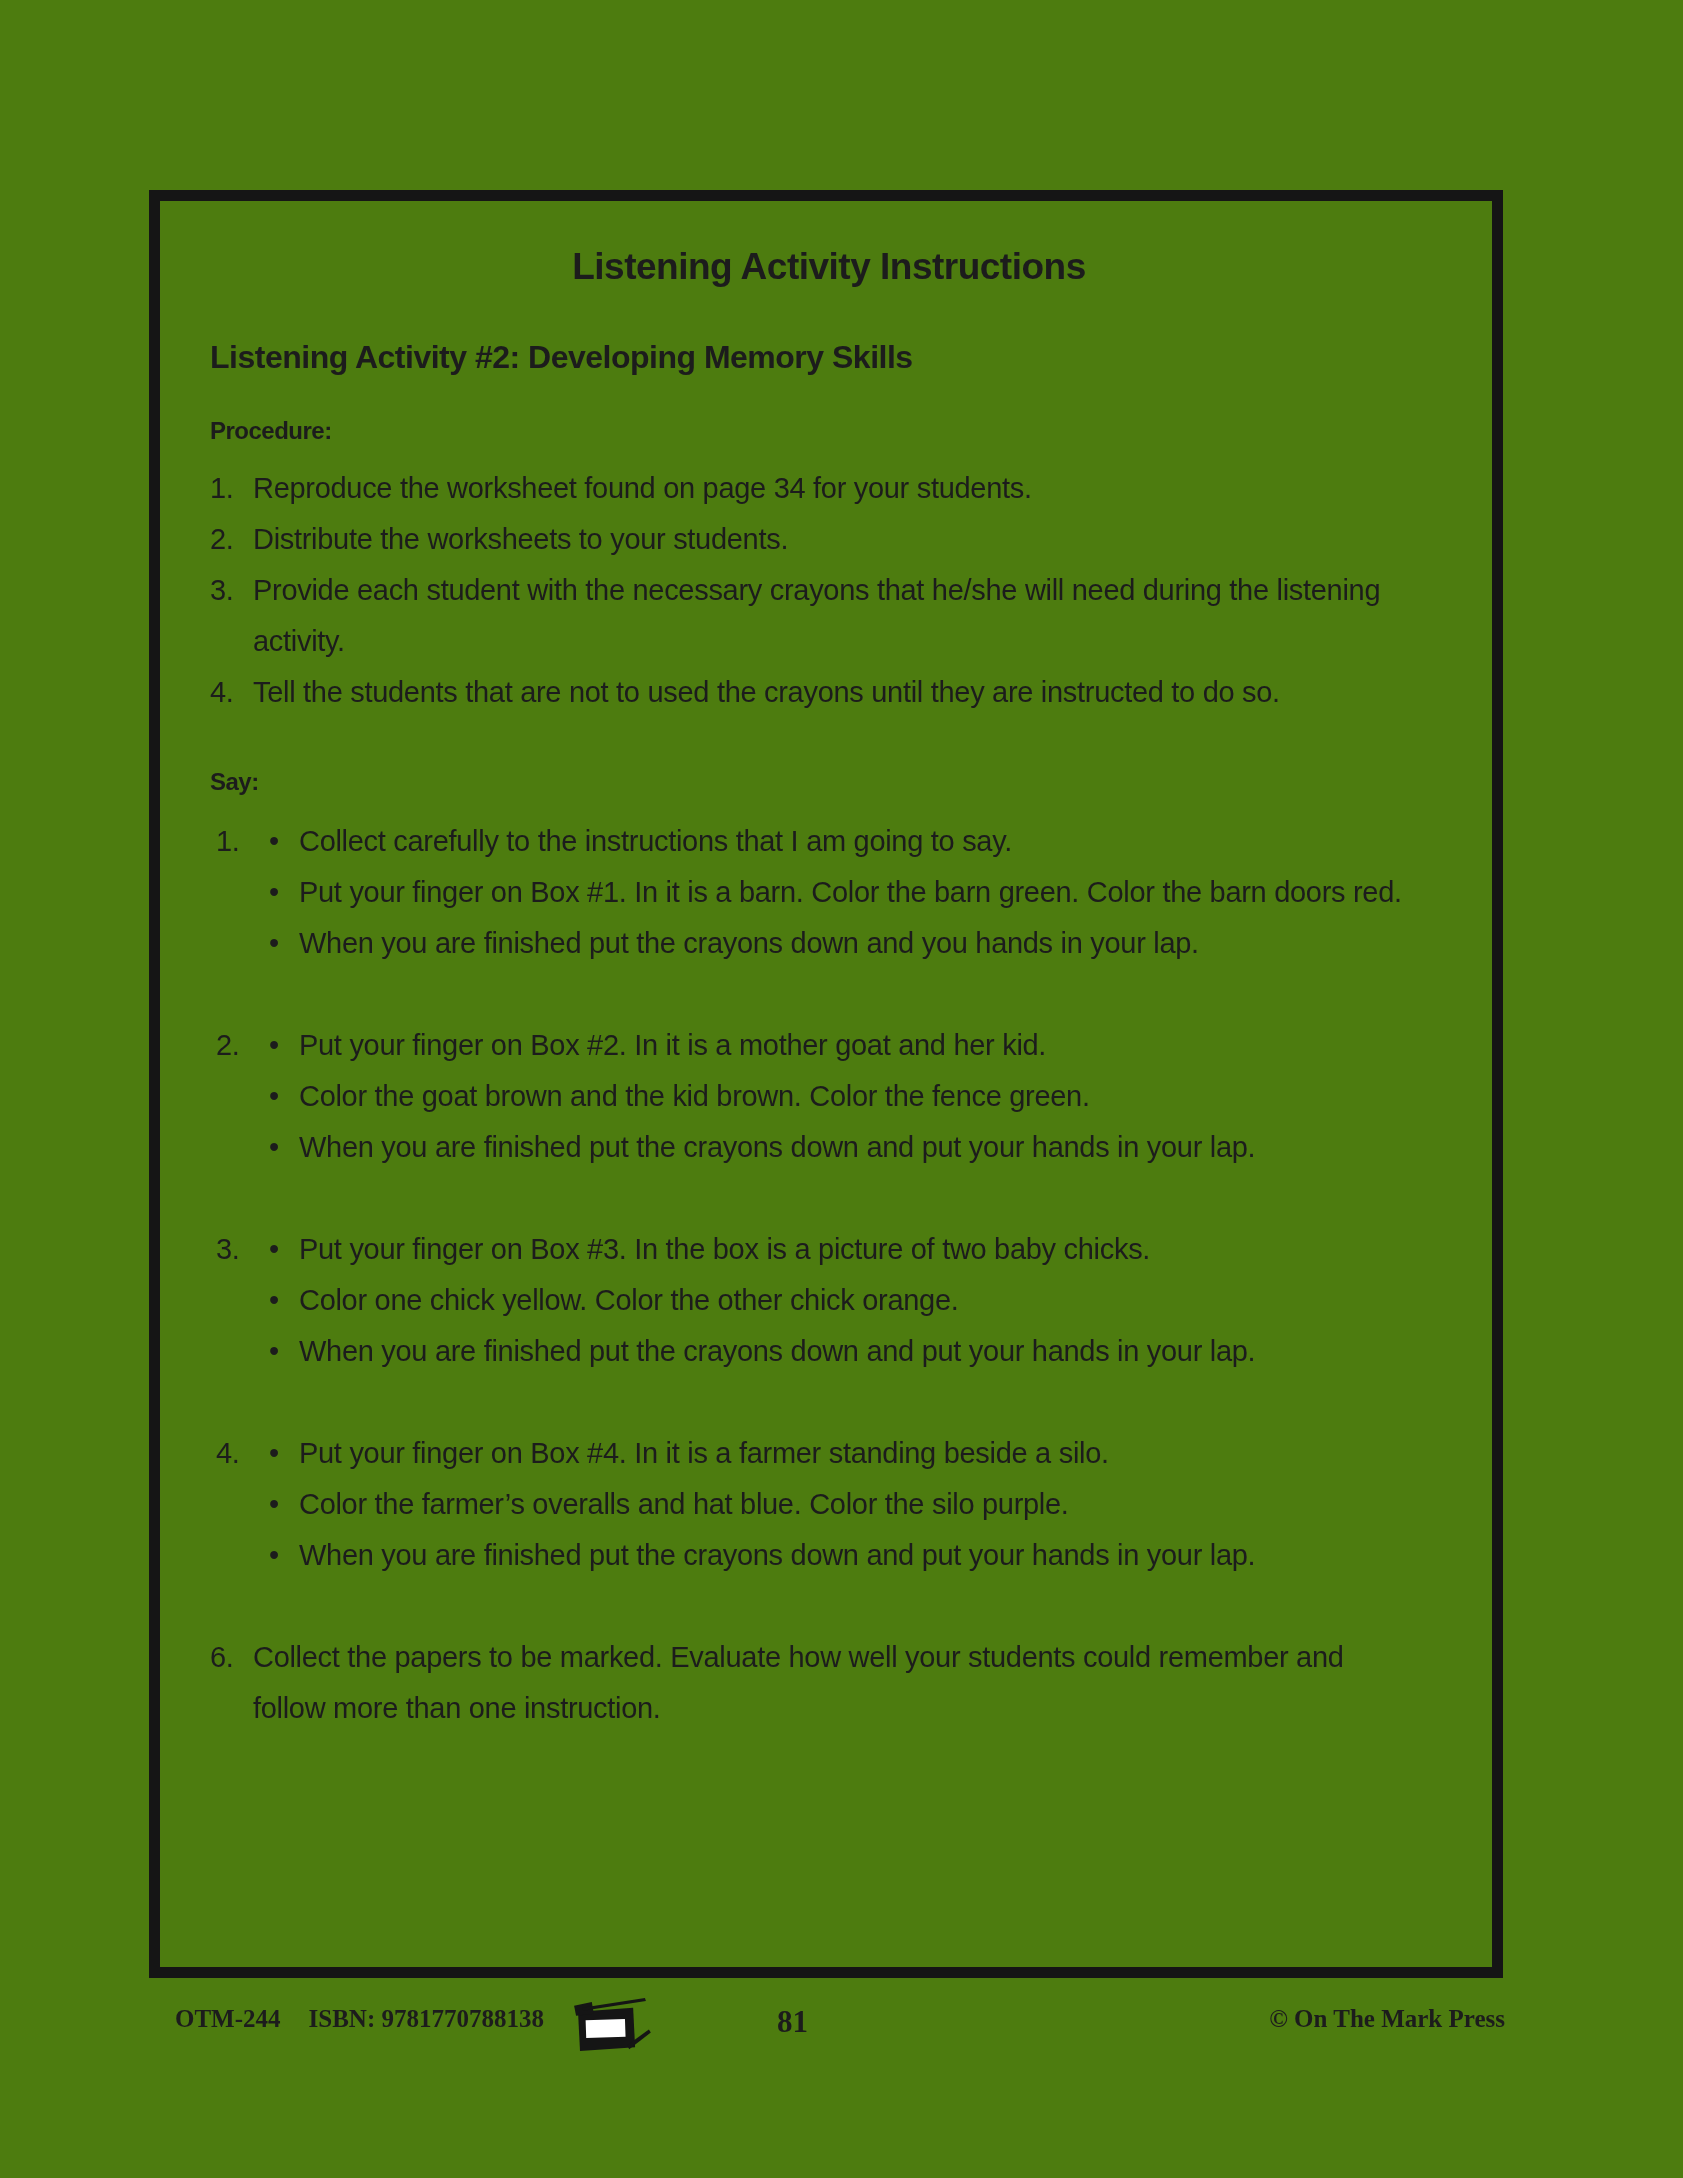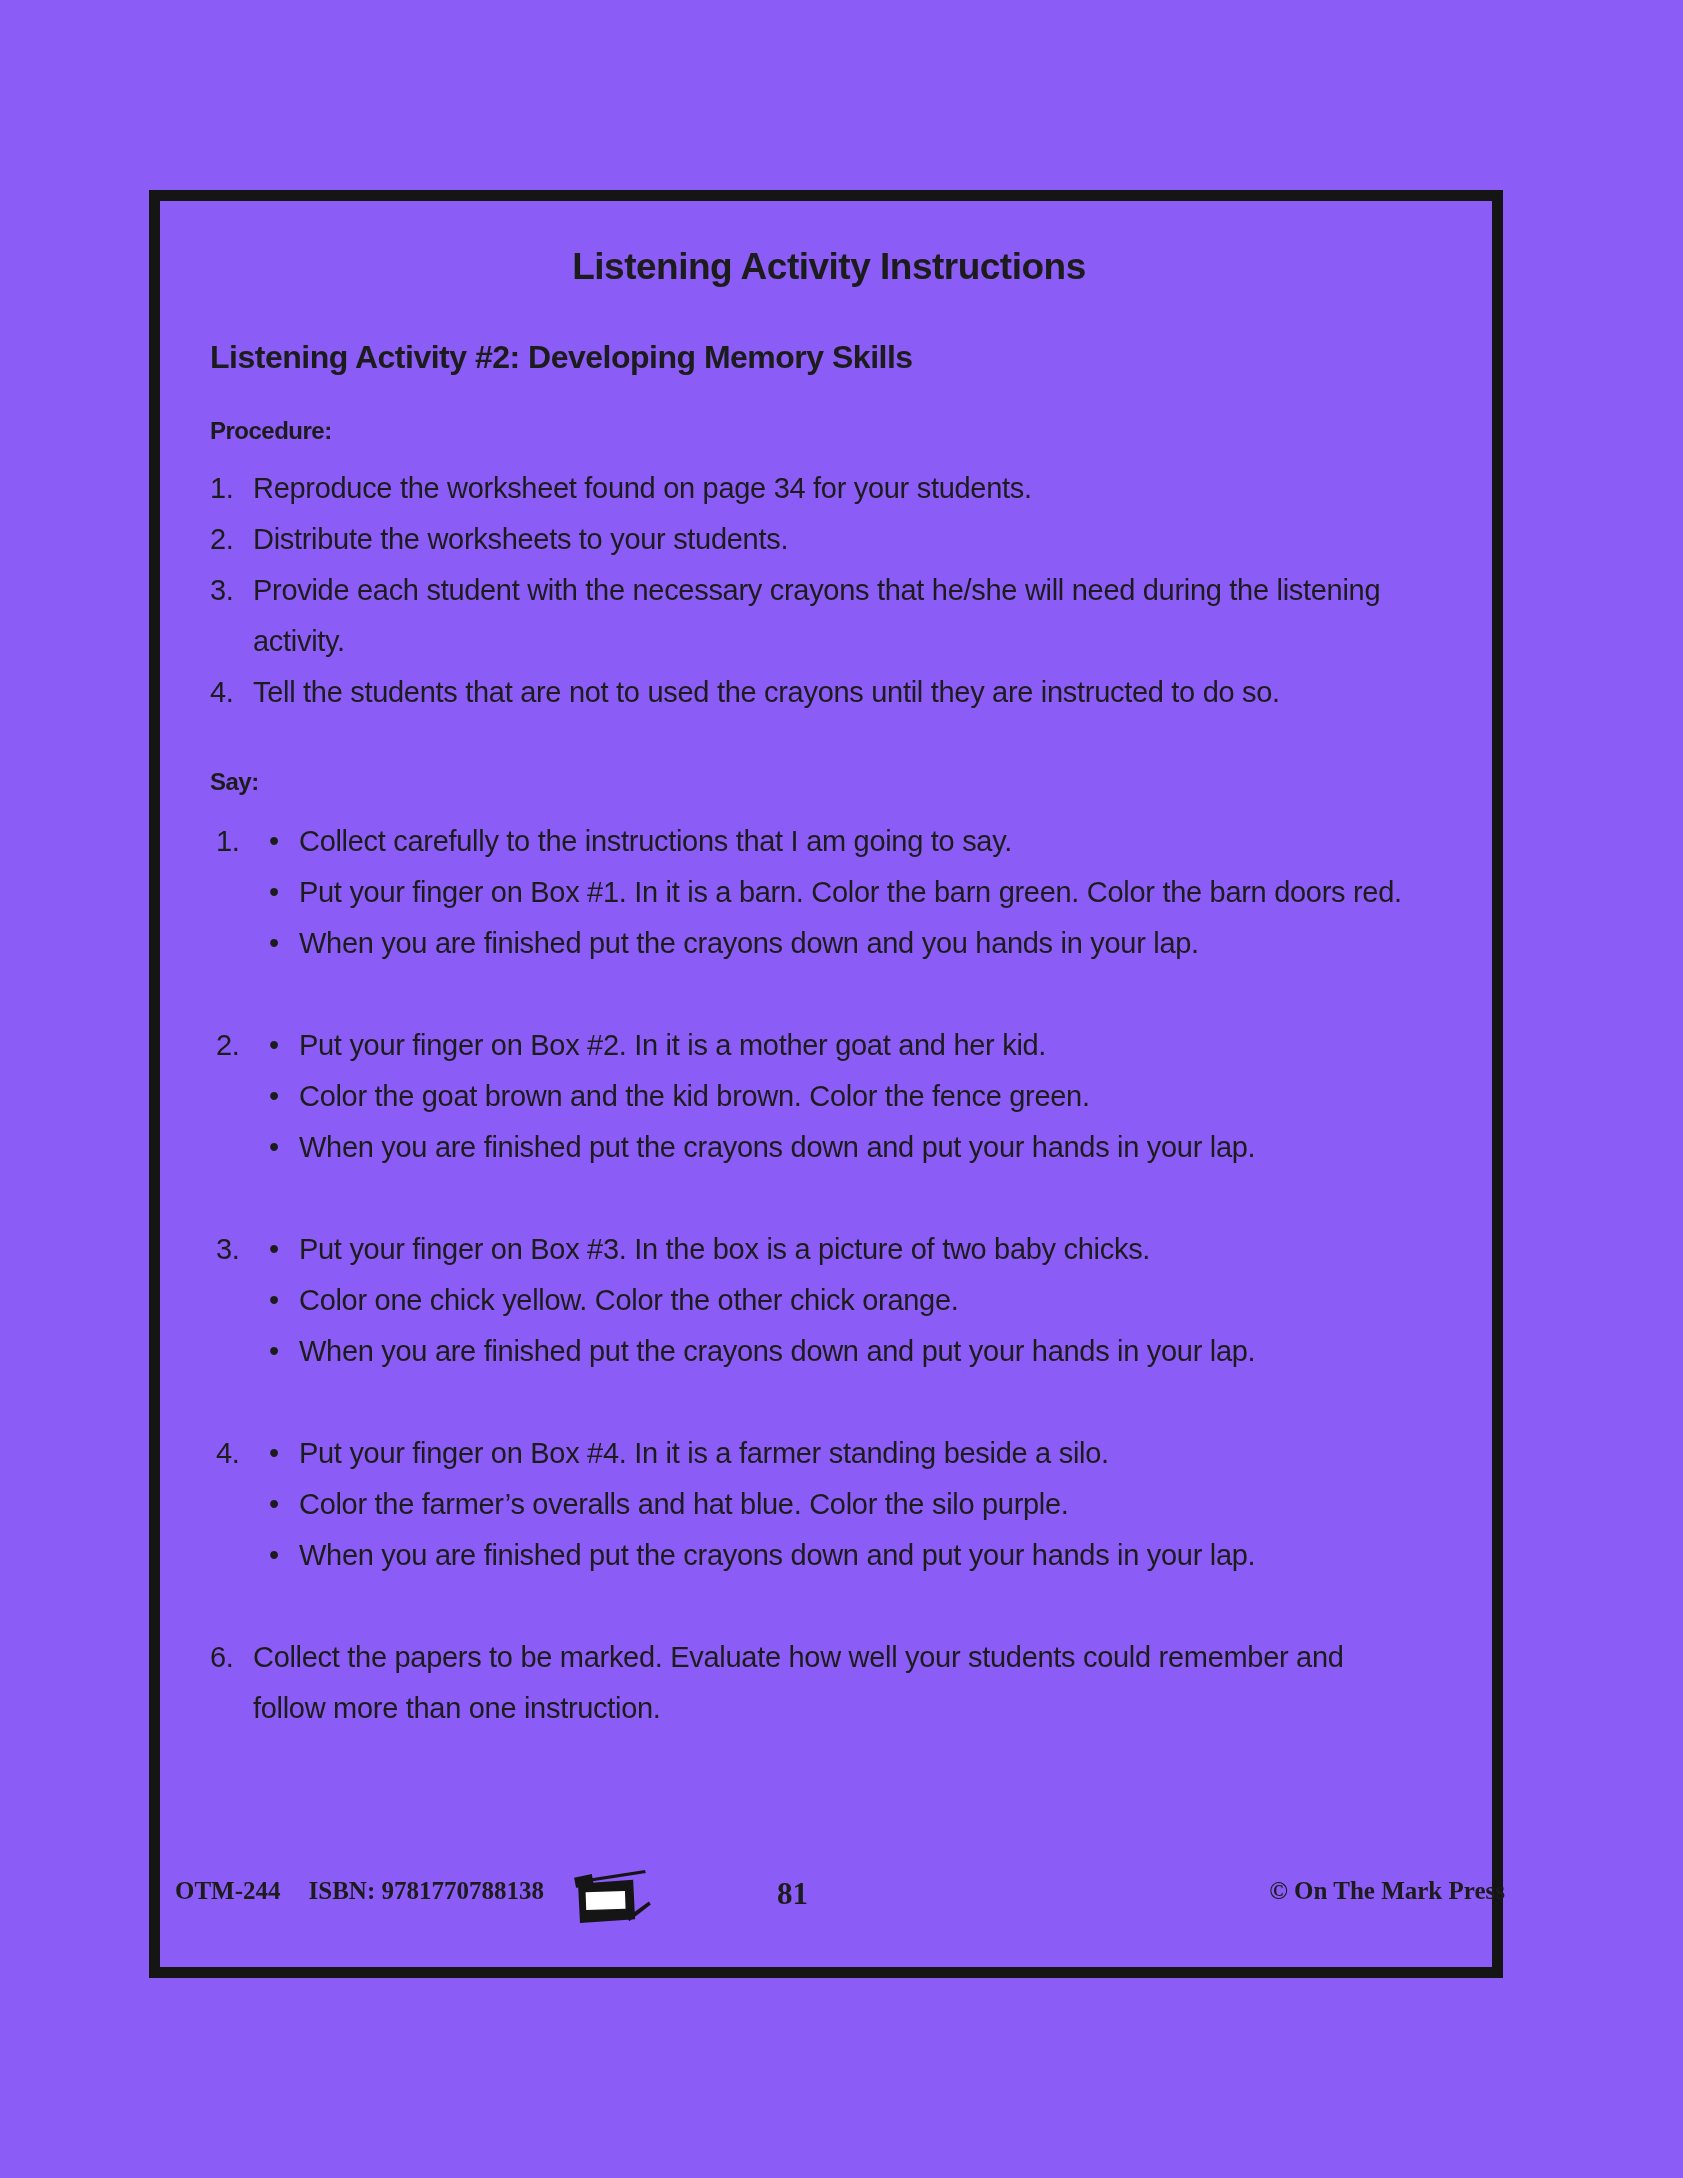--- a/index.html
+++ b/index.html
@@ -1,19 +1,19 @@
 <!DOCTYPE html>
 <html><head>
 <meta charset="utf-8">
 <style>
   html,body{margin:0;padding:0;background:#e8e8e8;}
   .page{
     position:relative;
     width:1683px;height:2178px;
-    background:#8b5cf6;
+    background:#4d7c0f;
     font-family:"Liberation Sans", sans-serif;
     color:#1c1c1c;
     overflow:hidden;
   }
   .doc-frame{
     position:absolute;
     left:149px;top:190px;
     width:1354px;height:1788px;
     border:11px solid #151515;
     box-sizing:border-box;
@@ -53,21 +53,21 @@
   .say-num{flex:none;width:59px;padding-left:6px;box-sizing:border-box;}
   .bullet-col{flex:1;}
   .bullet-row{display:flex;align-items:flex-start;}
   .bullet-glyph{flex:none;width:30px;font-size:29px;line-height:51px;}
   .bullet-text{flex:1;padding-right:6px;}
   .say-close{margin-top:51px;}
   .say-close .proc-num{width:43px;}
   .close-text{max-width:1153px;}
   .page-footer{
     position:absolute;
-    left:149px;top:1868px;
+    left:149px;top:1996px;
     width:1356px;height:63px;
   }
   .footer-left{
     position:absolute;left:26px;top:6px;
     display:flex;align-items:flex-start;
     font-family:"Liberation Serif", serif;
     font-weight:bold;font-size:25px;line-height:34px;
   }
   .footer-code{margin-right:28px;}
   .copier{margin-left:26px;margin-top:-6px;}

